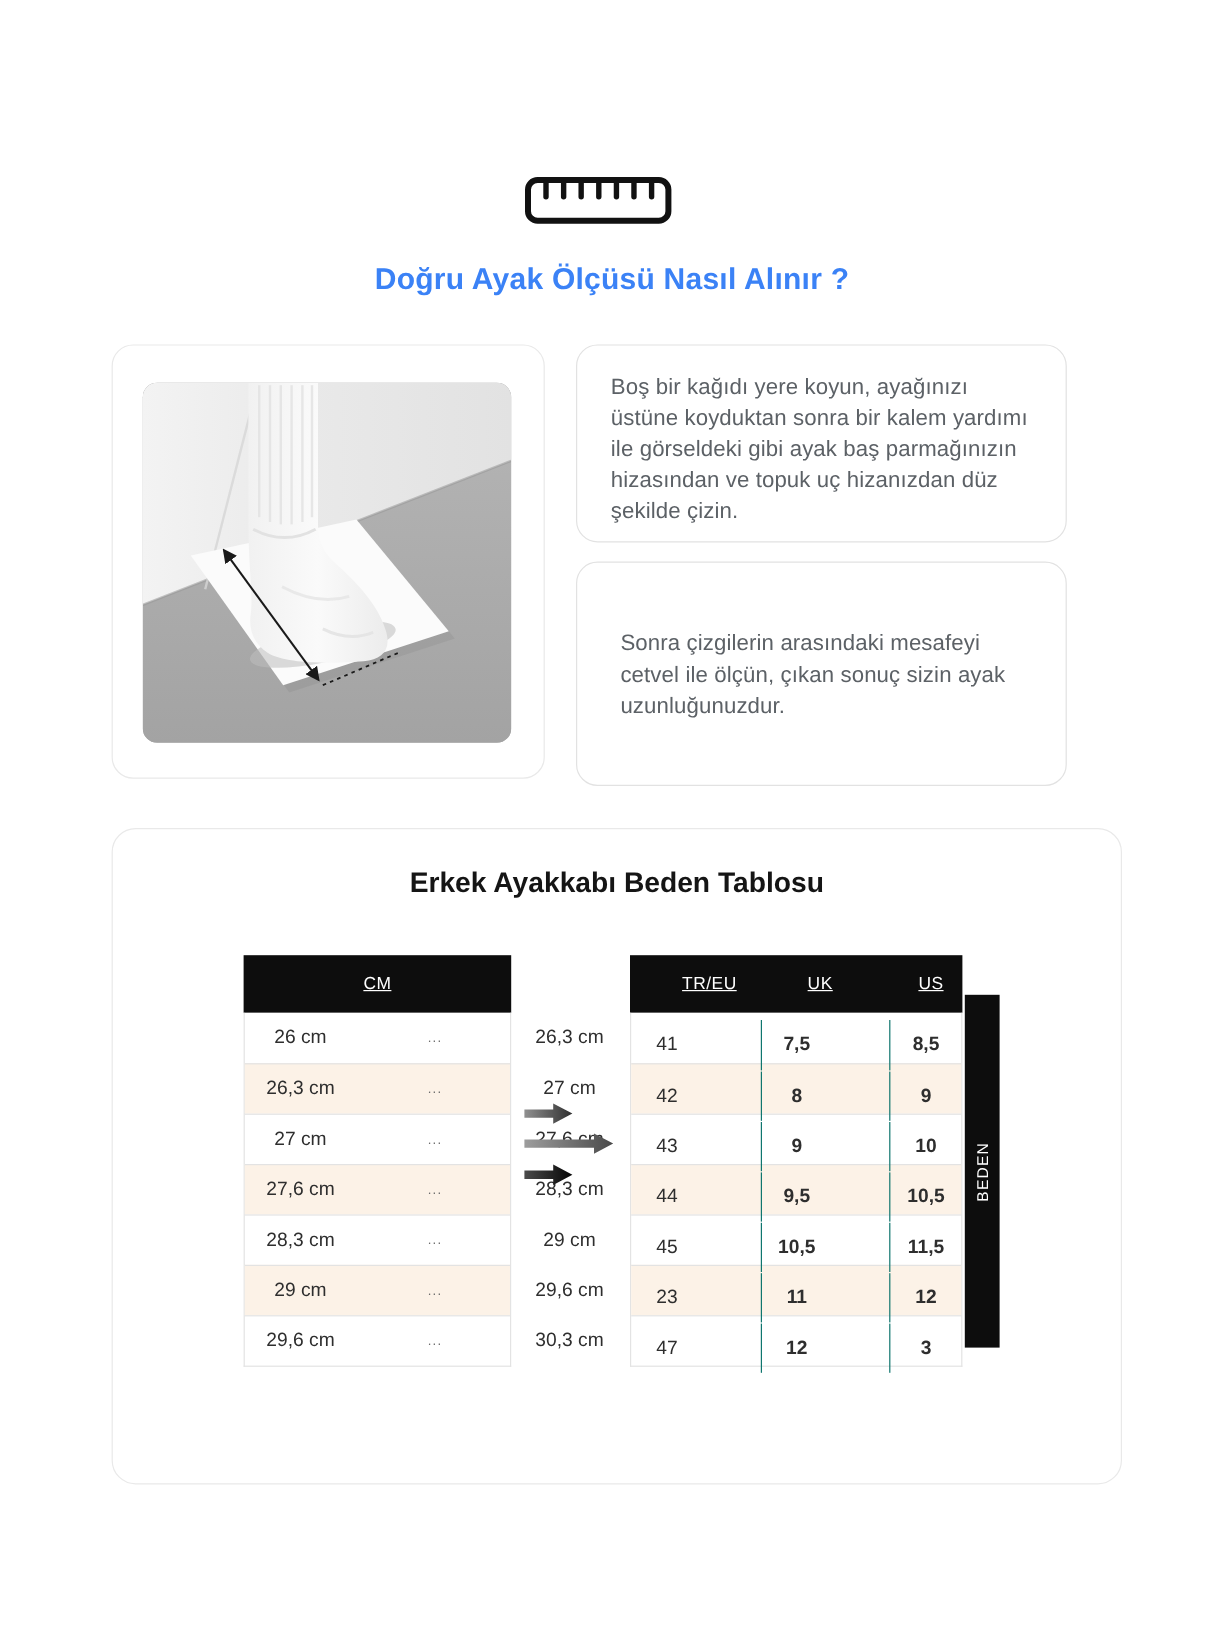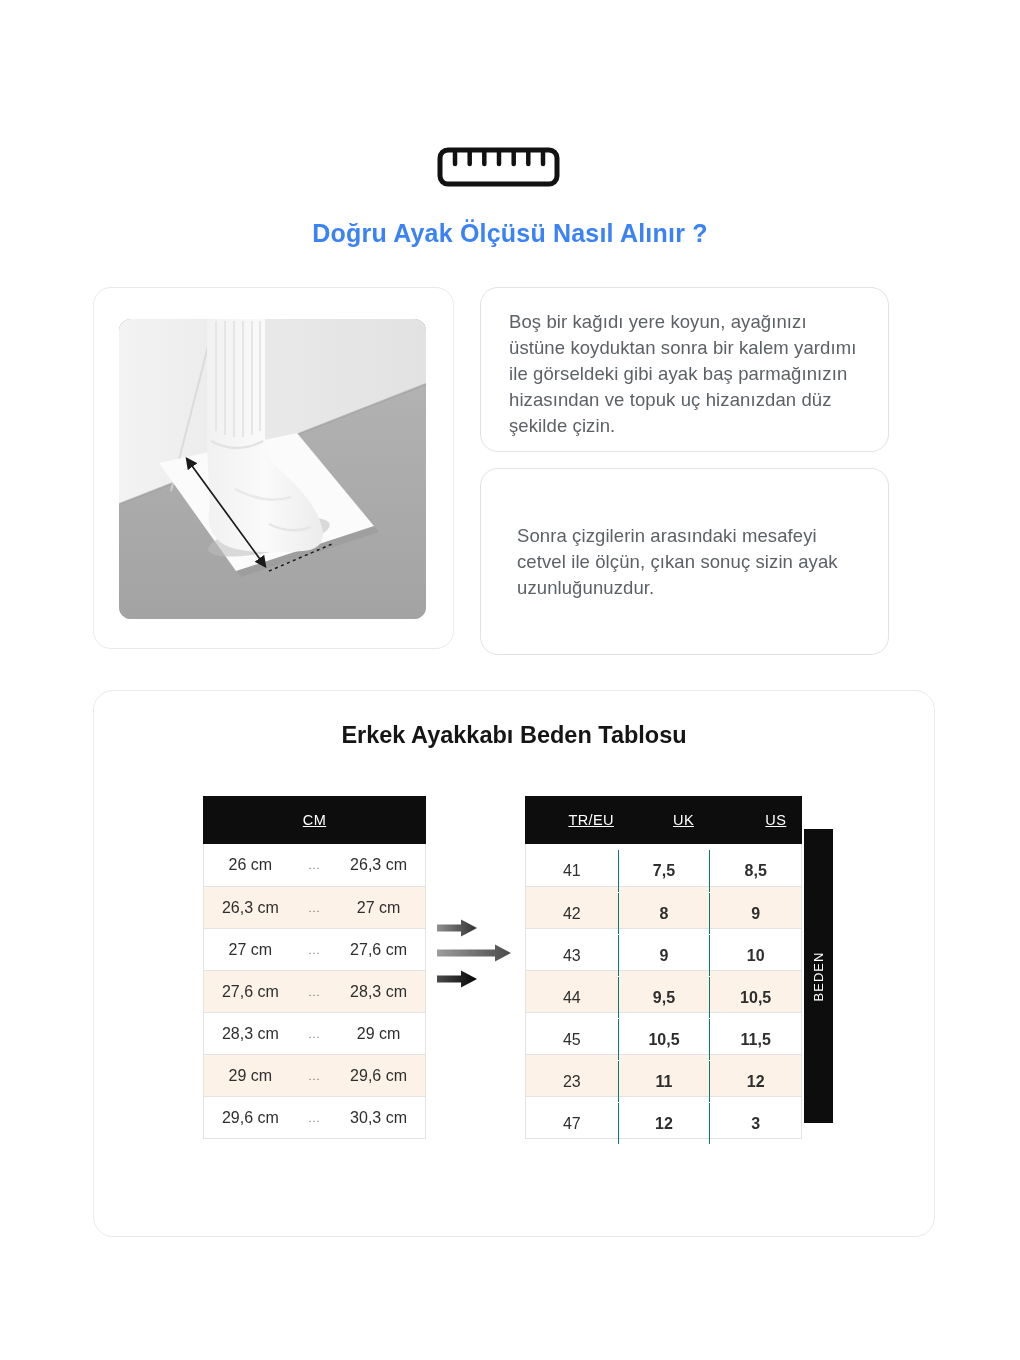--- a/index.html
+++ b/index.html
@@ -46,21 +46,21 @@
   .cm-table  { left:109px; top:105px; width:223px; }
   .size-table{ left:431px; top:105px; width:277px; }
   .t-header {
     background:#0d0d0d; color:#ffffff; height:48px;
     display:flex; align-items:center; justify-content:center;
     font-size:14.5px; letter-spacing:.4px;text-decoration:underline;
   }
   .size-table .t-header { display:grid; grid-template-columns:1fr 1fr 1fr; }
   .size-table .t-header span { text-align:center;margin-left:40px; }
   .t-body { border:1px solid #e3e3e3; border-top:none; background:#fff; }
-  .row { height:42px; display:grid; align-items:center; border-top:1px solid #e3e3e3; box-sizing:border-box; }
+  .row { height:42px; display:grid; align-items:center; border-top:1px solid #e3e3e3; box-sizing:border-box;gap:48px; }
   .t-body .row:first-child { border-top:none; }
   .row.alt { background:#fcf2e7; }
   .cm-row { grid-template-columns:42% 16% 42%; }
   .cm-row .cell { text-align:center; font-size:16px; color:#2e2e2e; }
   .cm-row .sep  { font-size:11px; color:#6c6c6c; letter-spacing:1px; }
   .size-row { grid-template-columns:1fr 1fr 1fr; }
   .size-row .cell {
     height:100%; display:flex; align-items:center; justify-content:center;
     font-size:16px; color:#2e2e2e;margin-top:12px;
   }

